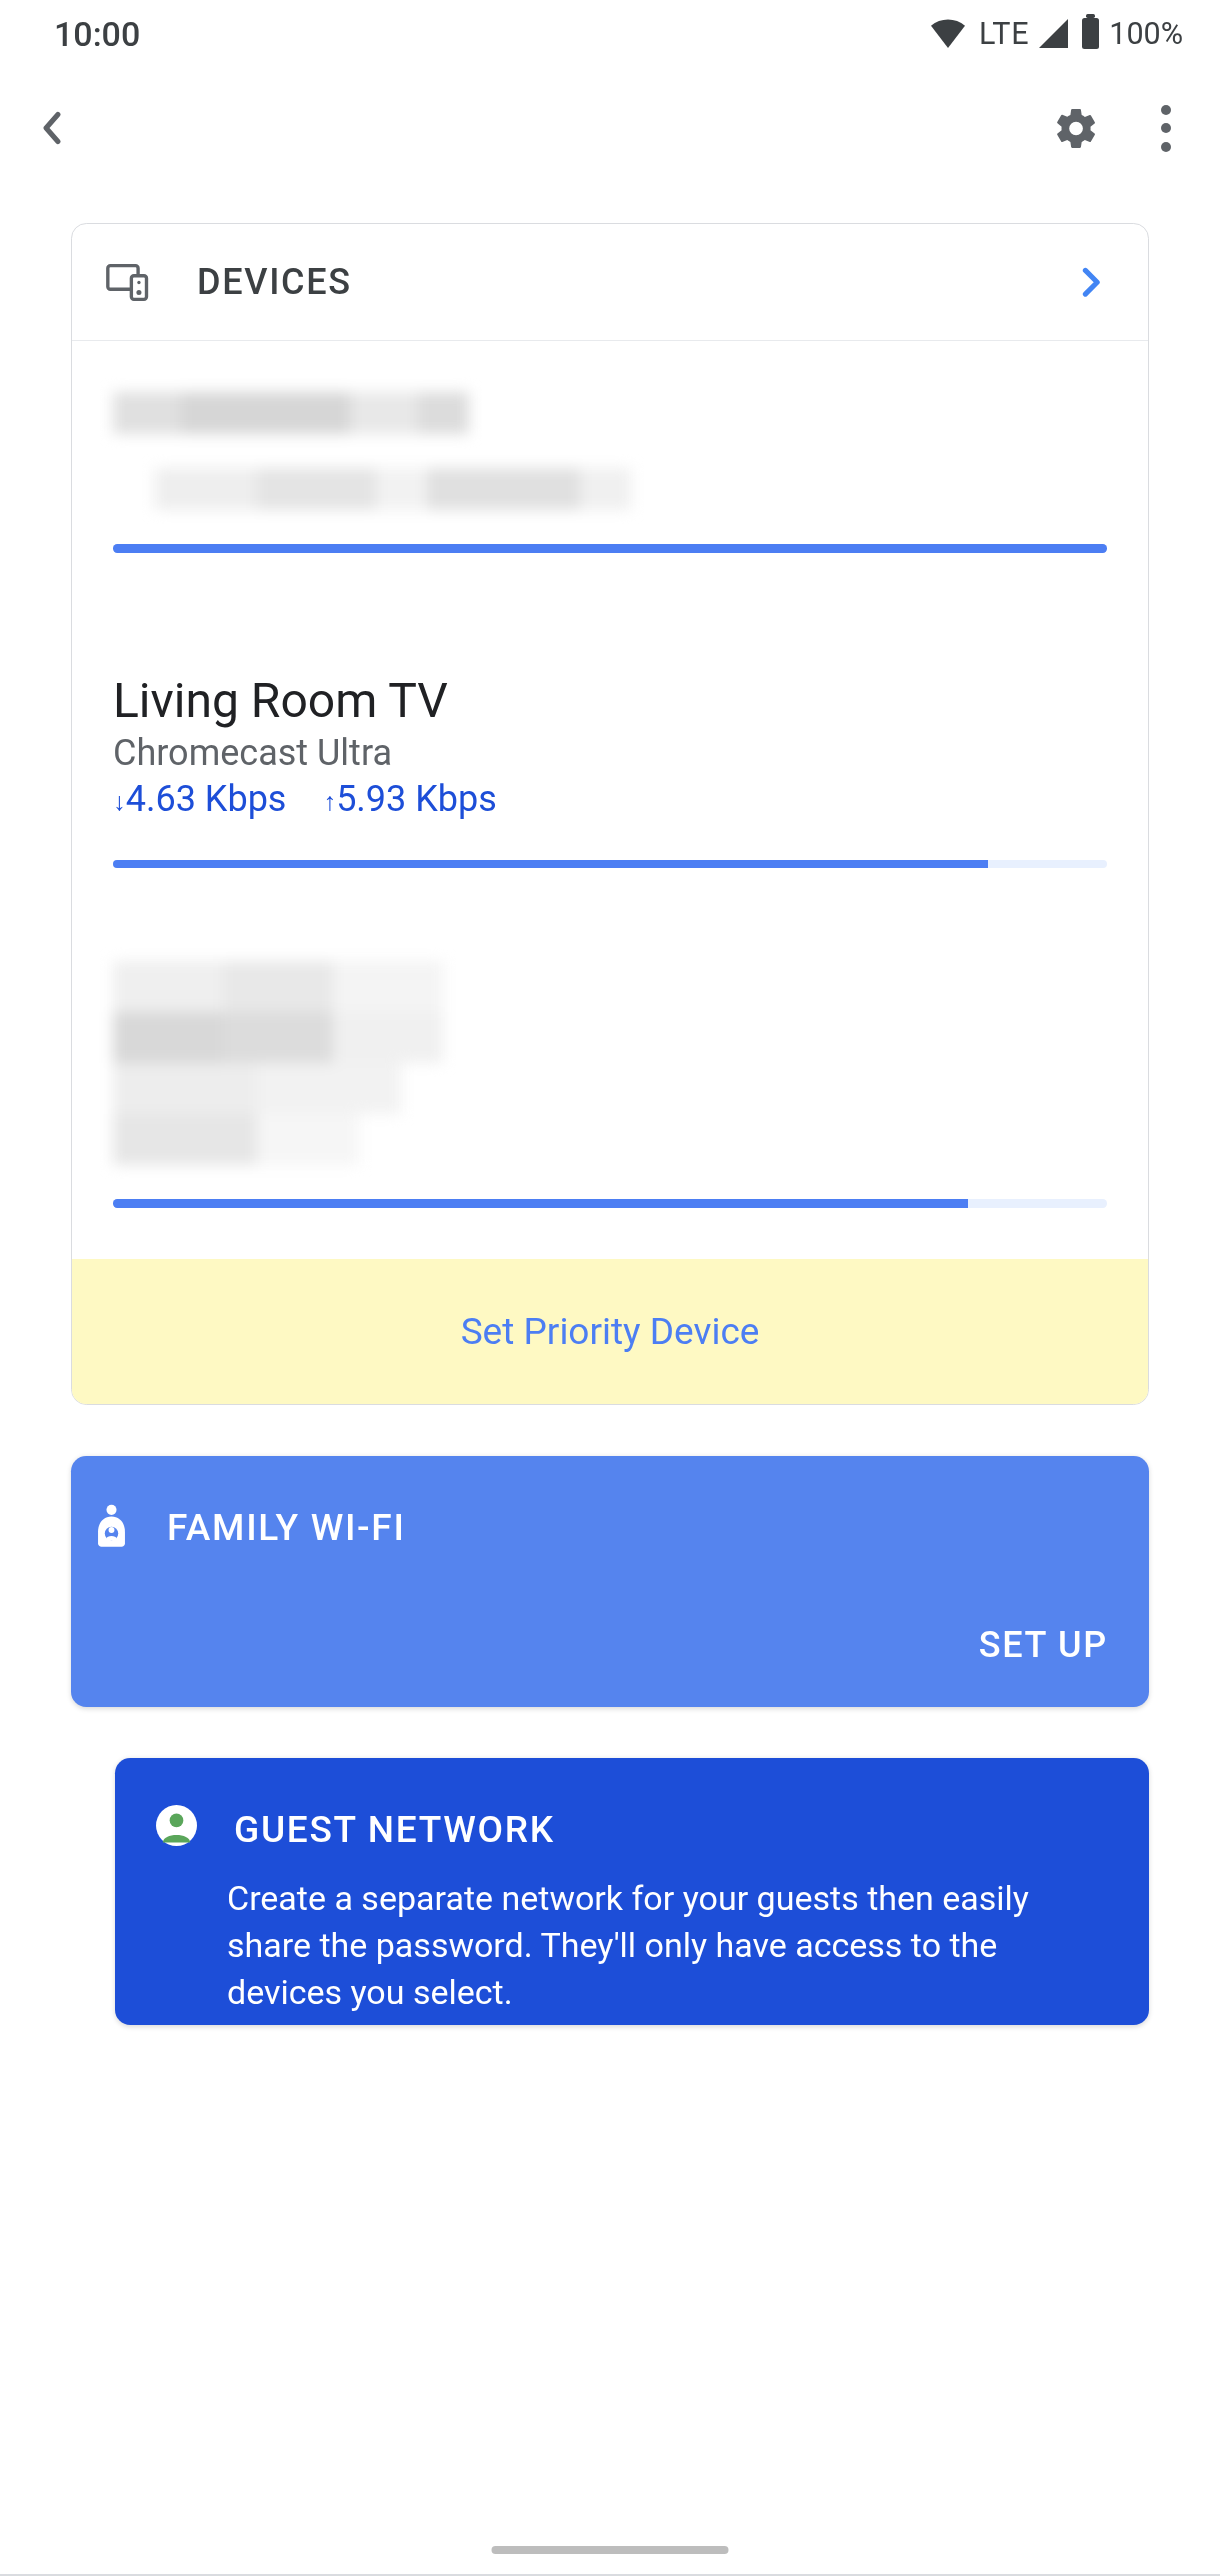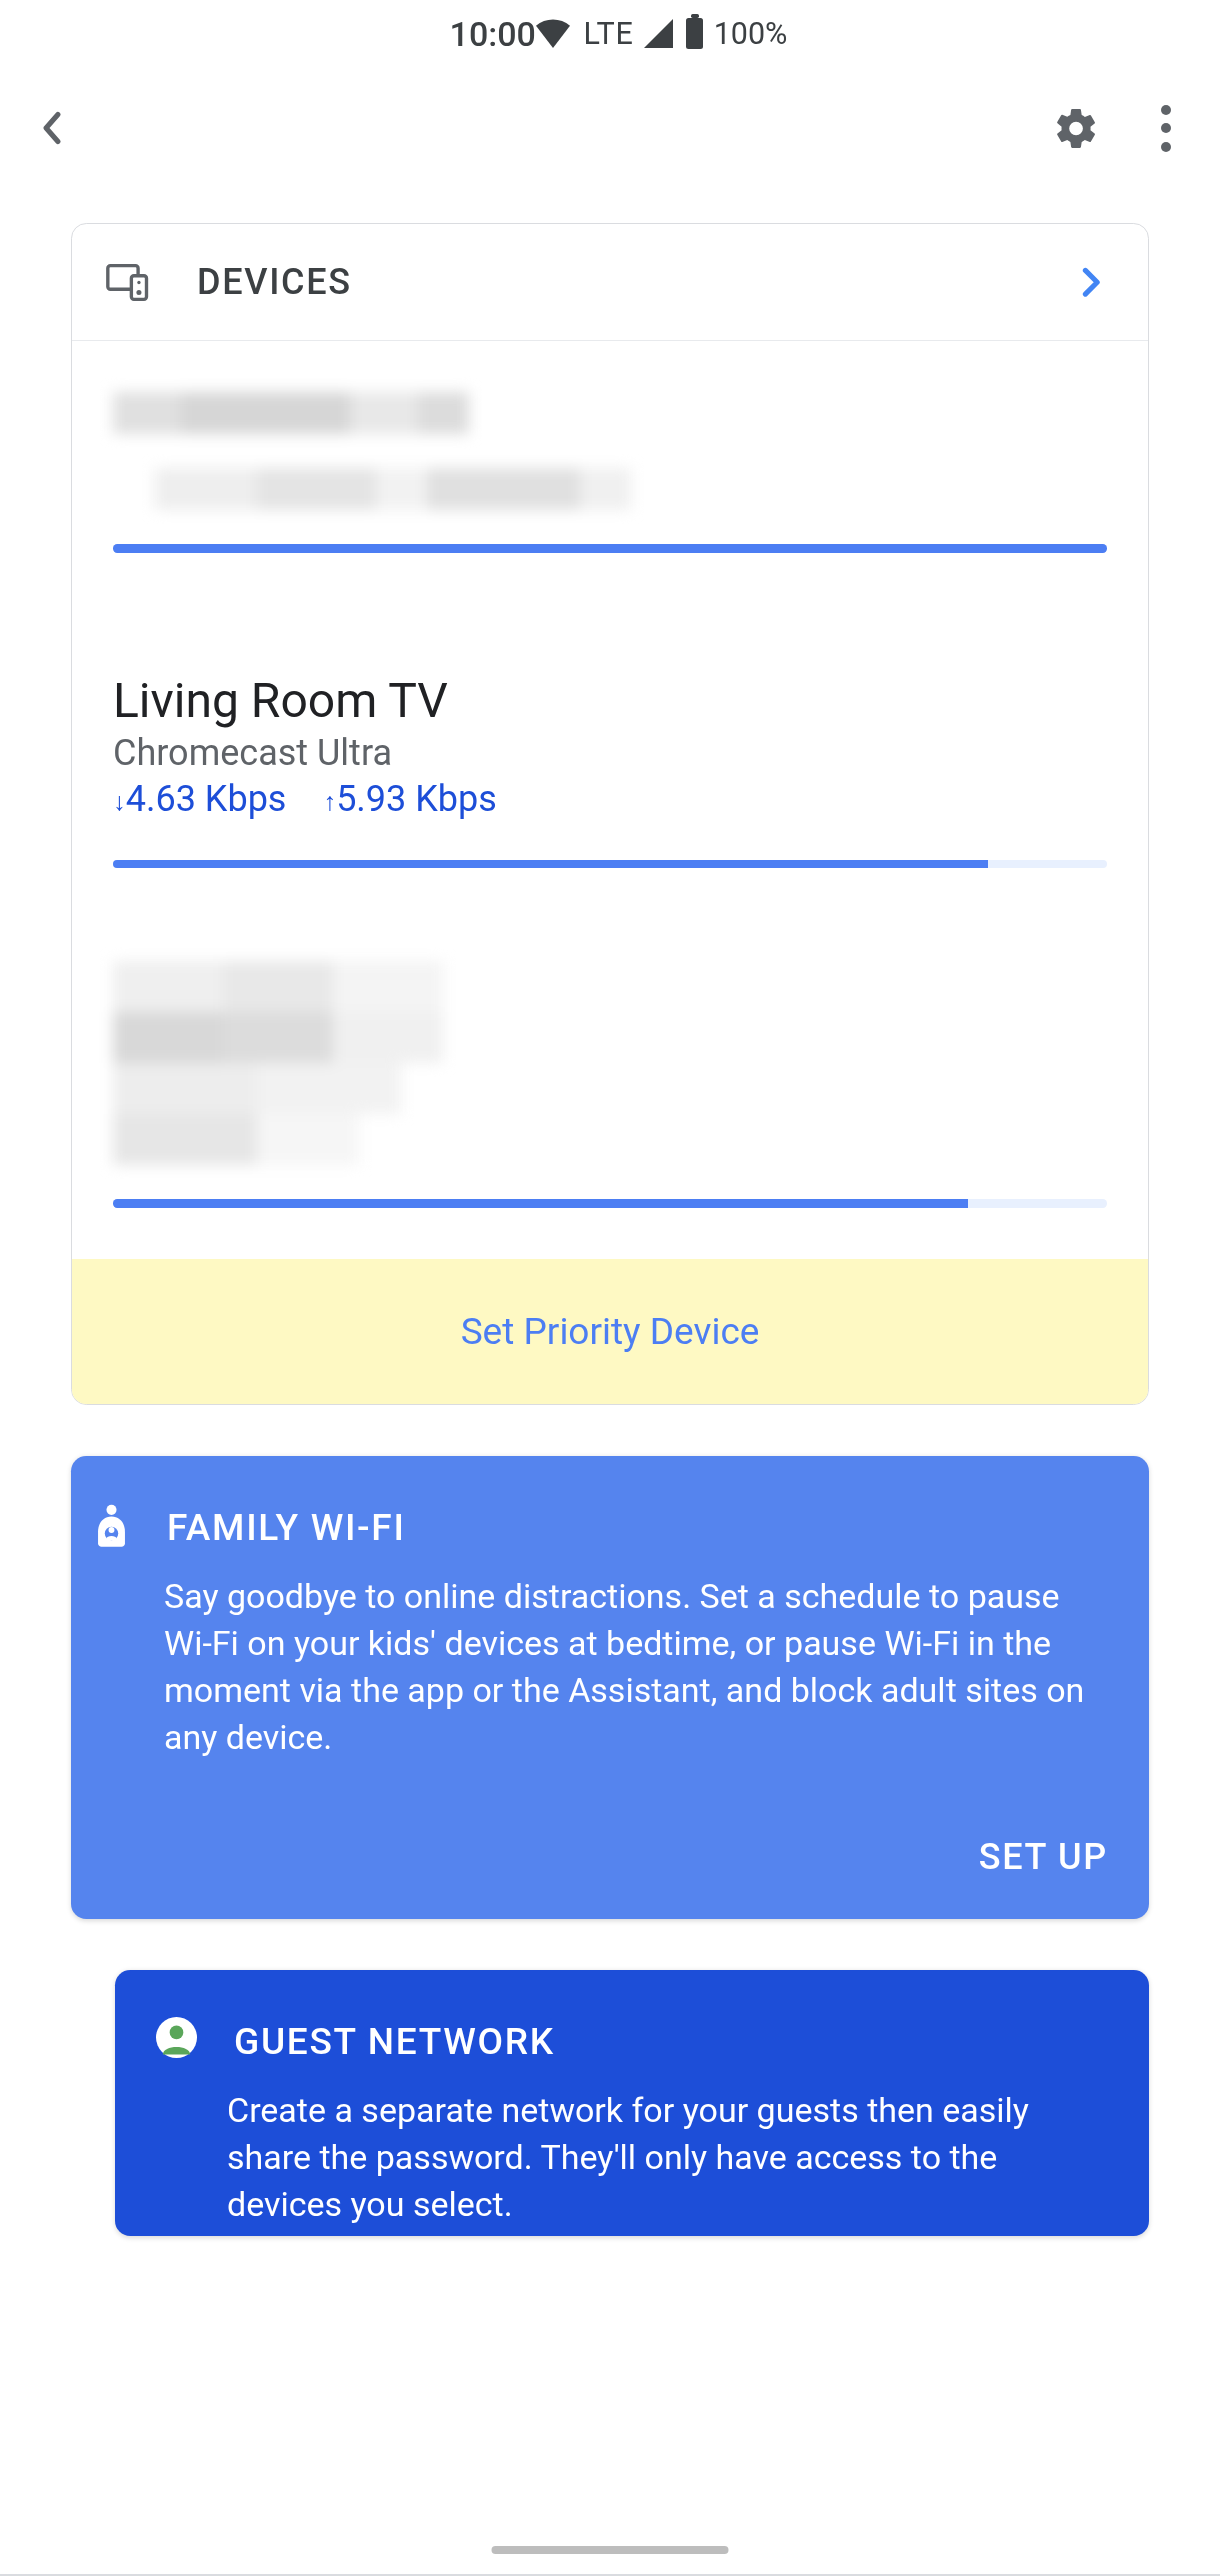--- a/index.html
+++ b/index.html
@@ -8,21 +8,21 @@
     width: 1220px;
     height: 2576px;
     background: #ffffff;
     color: #202124;
     position: relative;
   }
 
   
   .status-bar {
     display: flex;
-    justify-content: center;
+    justify-content: space-between;
     align-items: center;
     padding: 13.6px 37px 6.8px 54px;
     font-size: 34px;
     font-weight: 500;
     color: #3c4043;
   }
   .status-right { display: flex; align-items: center; gap: 6.8px; }
   .lte { font-size: 30.5px; font-weight:400; letter-spacing:0.8px; color:#3c4043; margin: 0 3.4px 0 6.8px;}
   .cell-tri {
     width: 0; height: 0;
@@ -241,21 +241,20 @@
     <div class="promo-head">
       <svg width="37" height="44" viewBox="0 0 44 52">
         <circle cx="22" cy="8" r="6" fill="#fff"></circle>
         <path d="M22 16 C12 16 6 24 6 34 L6 48 C6 50 8 52 10 52 L34 52 C36 52 38 50 38 48 L38 34 C38 24 32 16 22 16 Z" fill="#fff"></path>
         <circle cx="22" cy="36" r="8" fill="#5584ee"></circle>
         <circle cx="22" cy="32" r="3.5" fill="#fff"></circle>
         <path d="M16 42 C16 38 28 38 28 42 L28 44 L16 44 Z" fill="#fff"></path>
       </svg>
       <div class="promo-title">FAMILY WI-FI</div>
     </div>
-    <div class="promo-body">Say goodbye to online distractions. Set a schedule to pause Wi-Fi on your kids' devices at bedtime, or pause Wi-Fi in the moment via the app or the Assistant, and block adult sites on any device.</div>
     <div class="promo-action">
       <span class="promo-action-btn">SET UP</span>
     </div>
   </div>
 
   <div class="promo-card promo-green" style="padding-bottom:8.5px;">
     <div class="promo-head">
       <svg width="41" height="41" viewBox="0 0 48 48">
         <circle cx="24" cy="24" r="24" fill="#fff"></circle>
         <circle cx="24" cy="18" r="8" fill="#5aa65a"></circle>

